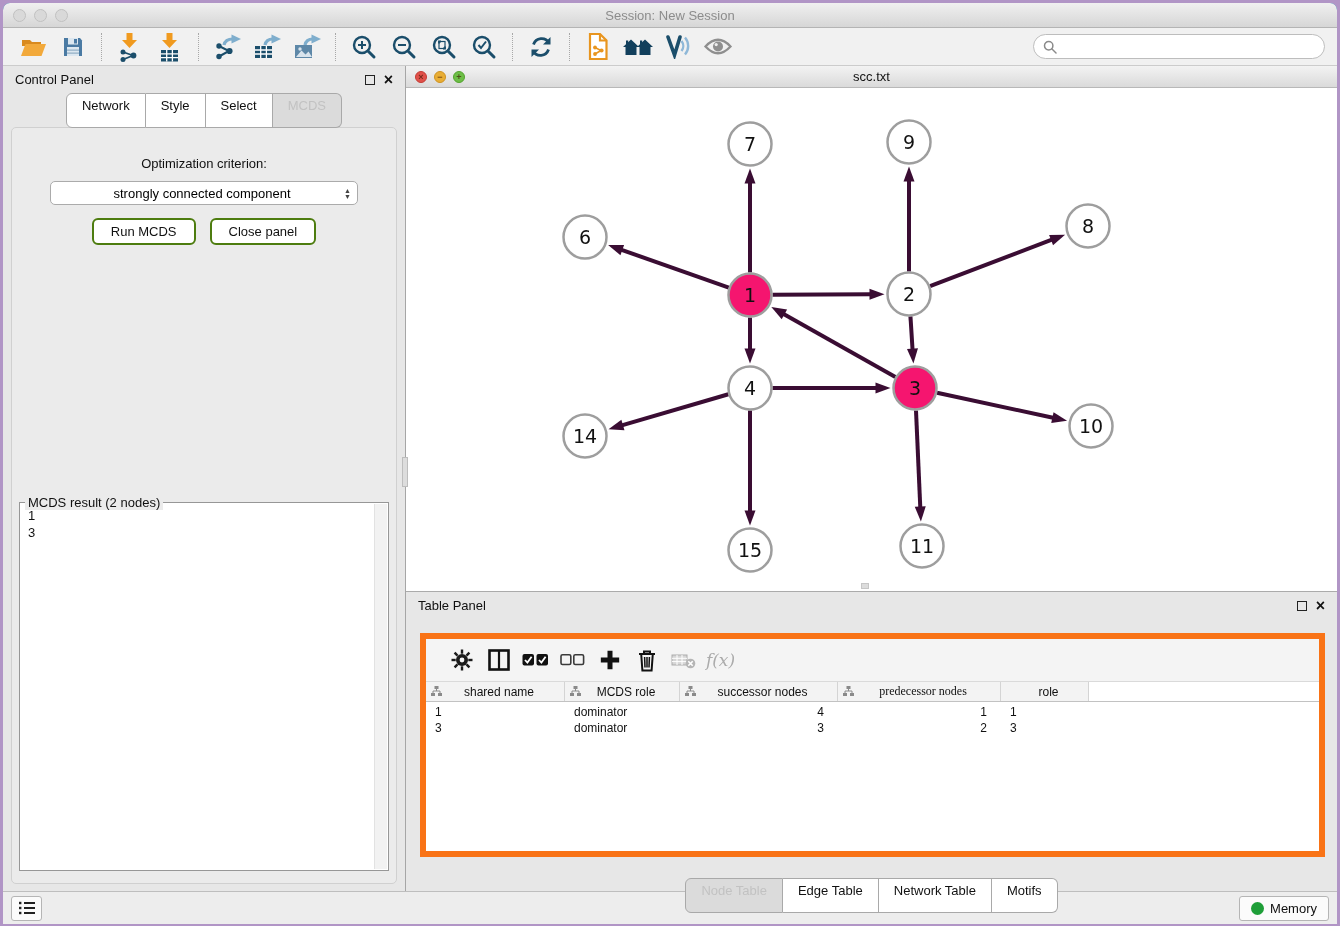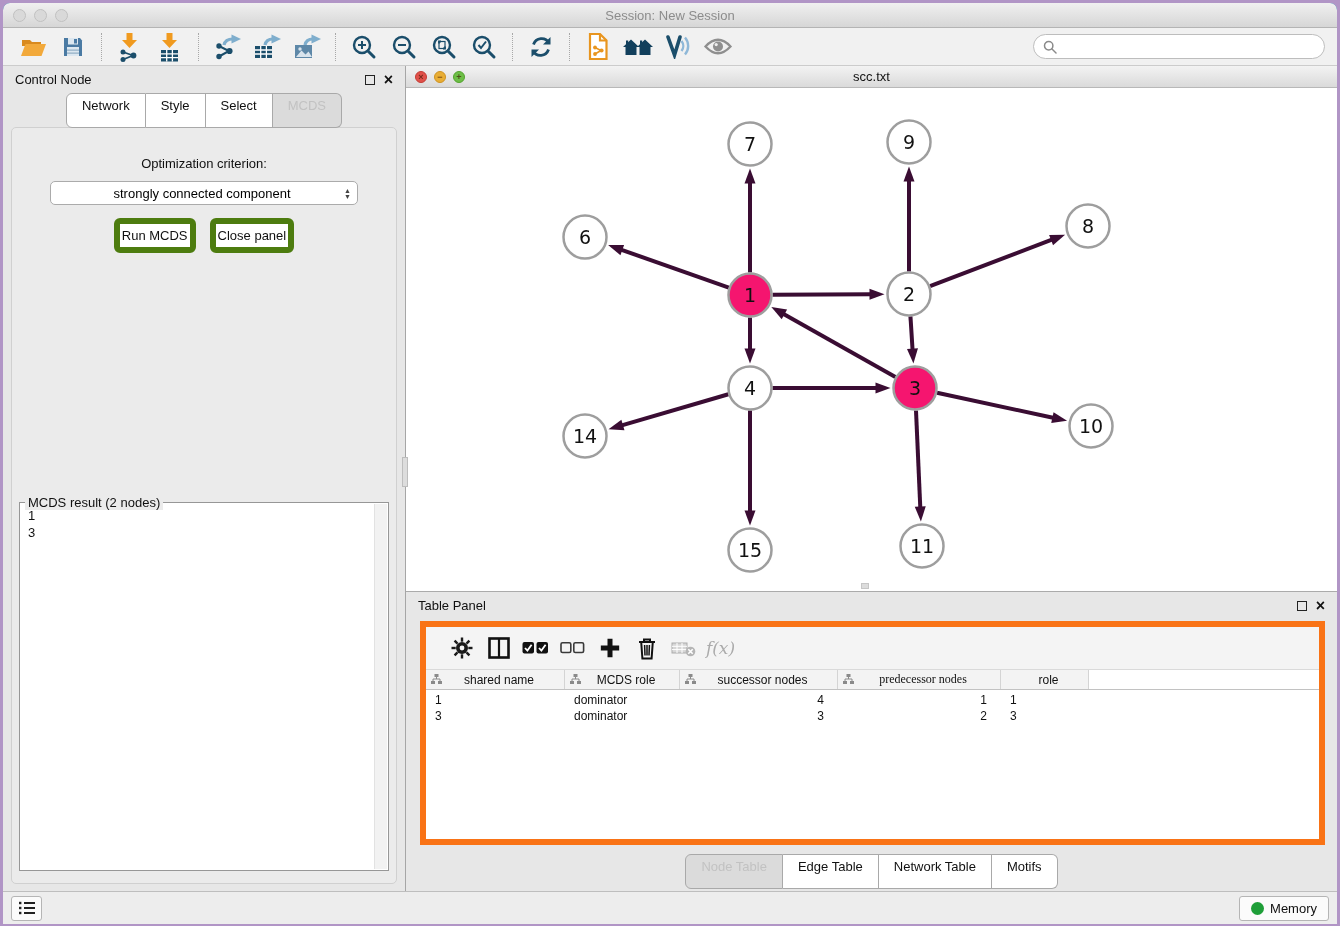--- a/index.html
+++ b/index.html
@@ -29,40 +29,40 @@
   .tab { font-size:13px; padding:4px 15px 14px; background:#fff; border:1px solid #A9A9A9; border-left:none; color:#111; }
   .tab:first-child { border-left:1px solid #A9A9A9; border-radius:6px 0 0 6px; }
   .tab:last-child { border-radius:0 6px 6px 0; }
   .tab.active { background:#DBDBDB; color:#C2C2C2; }
   .cp-content { flex:1; margin:-1px 8px 7px; background:#EBEBEB; border:1px solid #D0D0D0; border-radius:5px; position:relative; text-align:center; padding-top:28px; min-height:0; }
   .opt-label { font-size:13px; color:#111; }
   .selectbox { width:308px; height:24px; margin:10px auto 0; background:#fff; border:1px solid #ABABAB; border-radius:5px; display:flex; align-items:center; padding:0 6px 0 9px; font-size:13px; }
   .selectbox .val { flex:1; text-align:center; }
   .stepper { display:flex; flex-direction:column; gap:1px; font-size:7px; color:#444; line-height:5px; }
   .btn-row { margin-top:13px; display:flex; justify-content:center; gap:14px; }
-  .pushbtn { font-size:13px; padding:4px 2px; background:#fff; border:6px solid #4d7c0f; border-radius:6px; color:#111; font-family:"Liberation Sans",sans-serif; }
+  .pushbtn { font-size:13px; padding:4px 17px; background:#fff; border:2px solid #4d7c0f; border-radius:6px; color:#111; font-family:"Liberation Sans",sans-serif; }
   .result-group { position:absolute; left:7px; right:7px; top:374px; bottom:12px; border:1px solid #979797; background:#fff; text-align:left; }
   .result-legend { position:absolute; top:-8px; left:5px; background:#EBEBEB; font-size:13px; padding:0 3px; color:#111; }
   .result-text { padding:4px 8px; font-size:13px; white-space:pre; line-height:17px; color:#111; }
   .result-scroll { position:absolute; right:1px; top:1px; bottom:1px; width:13px; background:#F2F2F2; border-left:1px solid #E2E2E2; }
   .divider-grip { position:absolute; right:-3px; top:391px; width:6px; height:30px; background:#DDDDDD; border:1px solid #BDBDBD; z-index:5; }
   
   .right-area { flex:1; display:flex; flex-direction:column; min-width:0; }
   .net-frame { height:526px; flex:none; display:flex; flex-direction:column; border-bottom:1px solid #ABABAB; }
   .net-titlebar { height:22px; background:linear-gradient(#F3F3F3,#DADADA); border-bottom:1px solid #B8B8B8; position:relative; flex:none; }
   .net-lights { position:absolute; left:9px; top:5px; display:flex; gap:7px; }
   .nlight { width:12px; height:12px; border-radius:50%; font-size:9px; font-weight:700; color:rgba(60,20,0,0.65); display:flex; align-items:center; justify-content:center; line-height:10px; }
   .nl-red { background:#E0514A; border:1px solid #C43C35; }
   .nl-yellow { background:#E9AE35; border:1px solid #CE9222; }
   .nl-green { background:#6DBE47; border:1px solid #53A32E; }
   .net-title { text-align:center; font-size:13px; line-height:22px; color:#111; }
   .net-canvas { flex:1; background:#fff; position:relative; }
   .canvas-grip { position:absolute; bottom:2px; left:455px; width:8px; height:6px; background:#DCDCDC; border:1px solid #C6C6C6; }
   
-  .table-panel { flex:1; background:#E7E7E7; display:flex; flex-direction:column; min-height:0; }
+  .table-panel { flex:1; background:#E7E7E7; display:flex; flex-direction:column; min-height:0;gap:12px; }
   .tp-container { margin:2px 12px 0 14px; border:6px solid #f97316; background:#fff; height:224px; display:flex; flex-direction:column; flex:none; }
   .tp-toolbar { height:43px; background:#F4F4F4; border-bottom:1px solid #DADADA; display:flex; align-items:center; padding-left:17px; gap:0; flex:none; }
   .tp-tool { min-width:37px; height:34px; display:flex; align-items:center; justify-content:center; }
   .fx-label { font-style:italic; font-family:"DejaVu Serif",serif; font-size:17px; color:#ABABAB; }
   .thead { display:flex; height:20px; border-bottom:1px solid #C2C2C2; font-size:12px; color:#111; flex:none; }
   .th { background:#F3F3F3; border-right:1px solid #D4D4D4; display:flex; align-items:center; justify-content:center; gap:5px; position:relative; }
   .th .sort-ic { position:absolute; left:5px; top:4px; }
   .th .th-label { padding-left:8px; }
   .th-filler { flex:1; background:#fff; }
   .trow { display:flex; height:16px; font-size:12px; color:#111; align-items:center; }
@@ -250,21 +250,21 @@
           <line x1="9" y1="9" x2="13" y2="13" stroke="#8A8A8A" stroke-width="1.5" stroke-linecap="round"></line>
         </svg>
       <input type="text" placeholder="" style="">
     </span>
   </div>
 
   <div class="main">
 
     <div class="control-panel">
       <div class="panel-header">
-        <span>Control Node</span>
+        <span>Control Panel</span>
         <span class="panel-controls">
           <span class="float-box"></span>
           <span class="close-x">×</span>
         </span>
       </div>
       <div class="tabs-row">
           <span class="tab">Network</span>
           <span class="tab">Style</span>
           <span class="tab">Select</span>
           <span class="tab active">MCDS</span>

